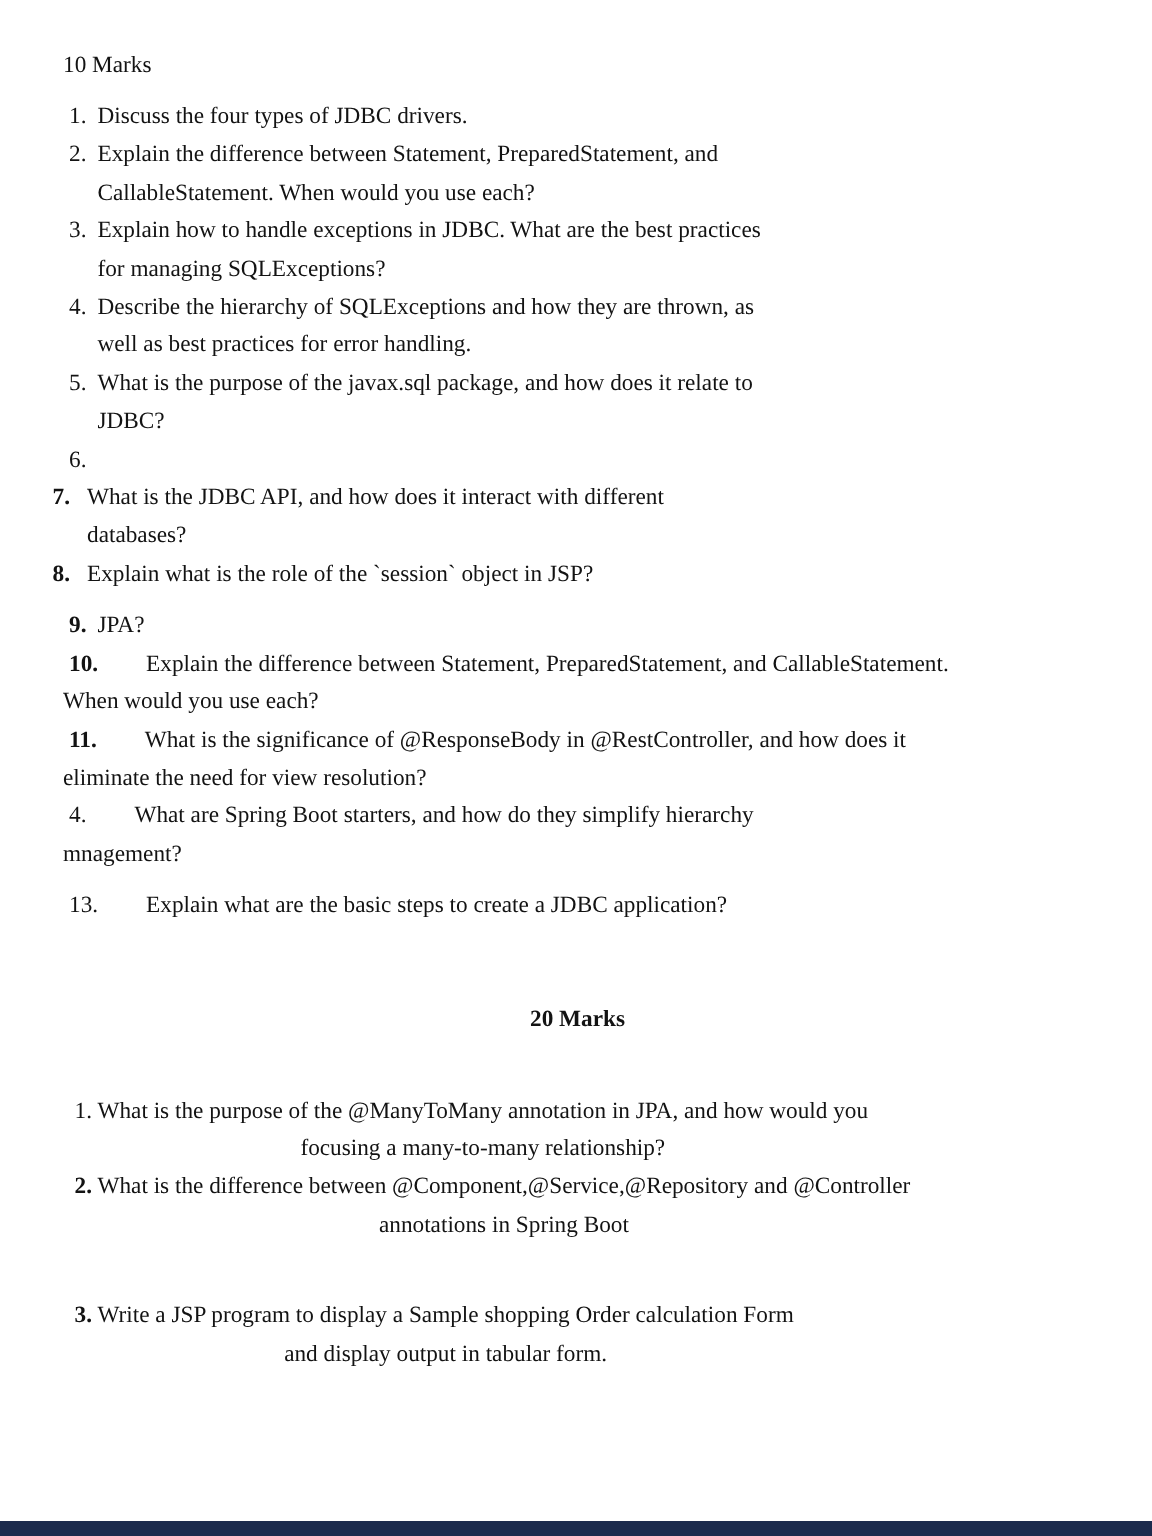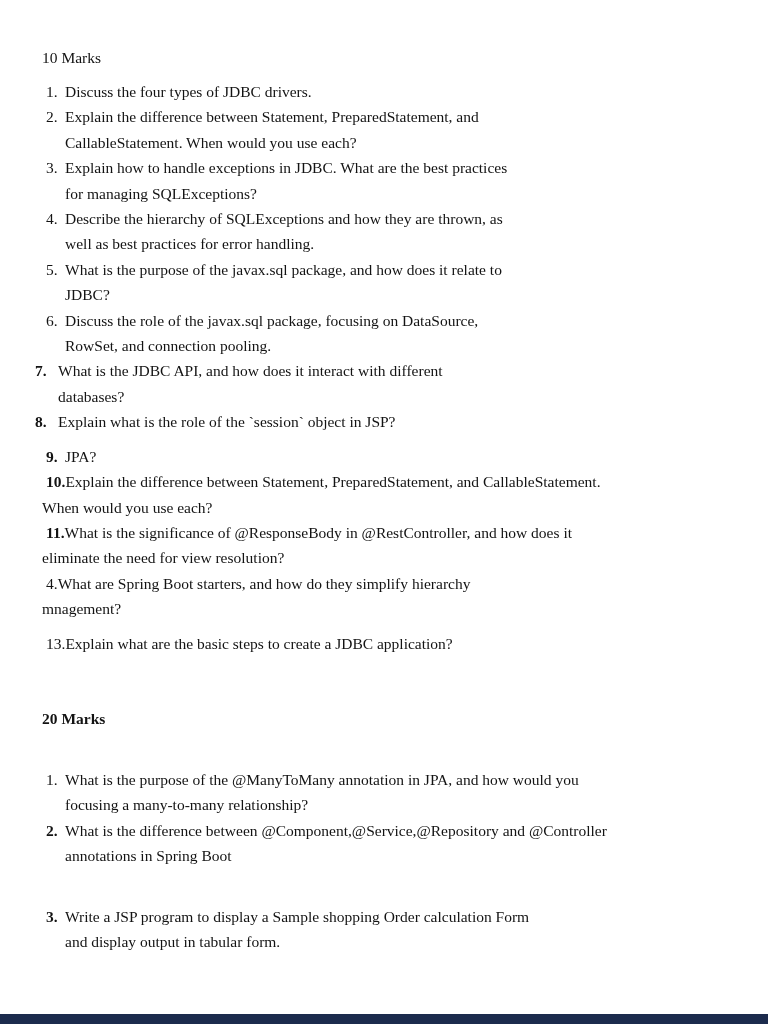--- a/index.html
+++ b/index.html
@@ -6,36 +6,36 @@
   html, body { width: 768px; height: 1024px; }
   body {
     background: #ffffff;
     font-family: "Liberation Serif", serif;
     font-size: 15.5px;
     color: #131313;
     position: relative;
     overflow: hidden;
   }
   .page { padding: 31px 40px 0 42px; }
-  .heading { line-height: 25px; margin-top: 14px; }
+  .heading { line-height: 25px; }
   .heading.bold { font-weight: bold; }
   .items { margin-top: 9px; list-style: none; }
   .item { line-height: 25.4px; }
   .item.gap { margin-top: 9px; }
   .item.gap-lg { margin-top: 35px; }
   .item.hang, .item.hang-out { display: flex; }
   .item.hang-out { margin-left: -7px; }
   .item .marker { flex: none; width: 23px; padding-left: 4px; }
   .item.hang-out .marker { padding-left: 0; }
   .bold { font-weight: bold; }
   .line { display: block; }
   .item.para { display: block; }
-  .item.para .marker { margin-left: 4px; margin-right: 0; width: auto; padding-left: 0; }
+  .item.para .marker { margin-left: 4px; margin-right: 32px; width: auto; padding-left: 0; }
   .item.para .line:first-child { display: inline; }
-  .section-20 { margin-top: 50px; }
+  .section-20 { margin-top: 50px; text-align: center; }
   .section-20 .items { margin-top: 36px; }
   .footer-bar {
     position: absolute;
     left: 0; bottom: 0;
     width: 100%; height: 10px;
   }
 </style>
 </head>
 <body>
 
@@ -73,24 +73,20 @@
         </div>
         <div class="item hang">
           <span class="marker">5.</span>
           <span class="text">
             <span class="line">What is the purpose of the javax.sql package, and how does it relate to</span>
             <span class="line">JDBC?</span>
           </span>
         </div>
         <div class="item hang">
           <span class="marker">6.</span>
-          <span class="text">
-            <span class="line">Discuss the role of the javax.sql package, focusing on DataSource,</span>
-            <span class="line">RowSet, and connection pooling.</span>
-          </span>
         </div>
         <div class="item hang-out">
           <span class="marker bold">7.</span>
           <span class="text">
             <span class="line">What is the JDBC API, and how does it interact with different</span>
             <span class="line">databases?</span>
           </span>
         </div>
         <div class="item hang-out">
           <span class="marker bold">8.</span>

